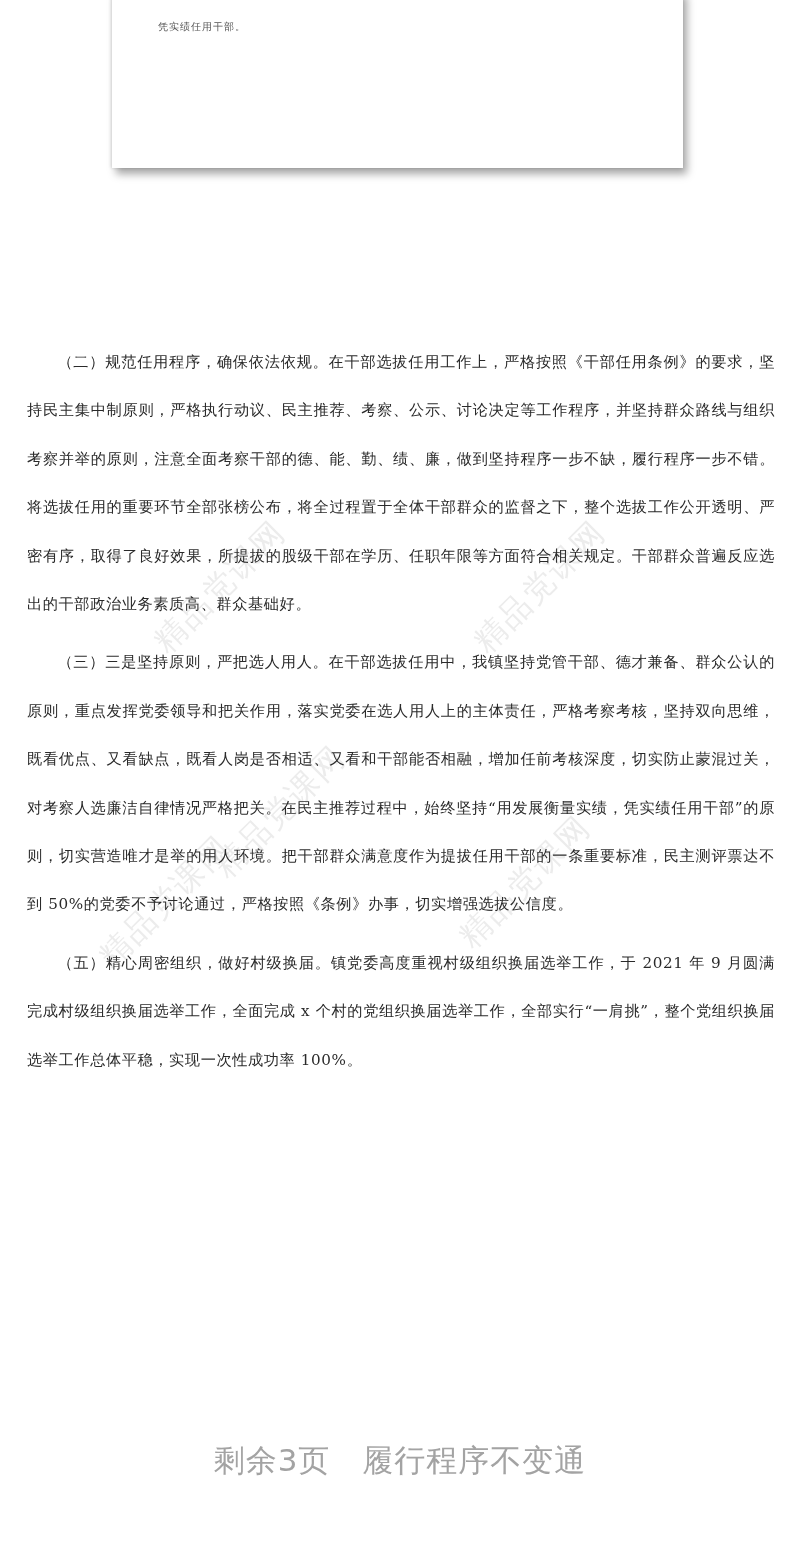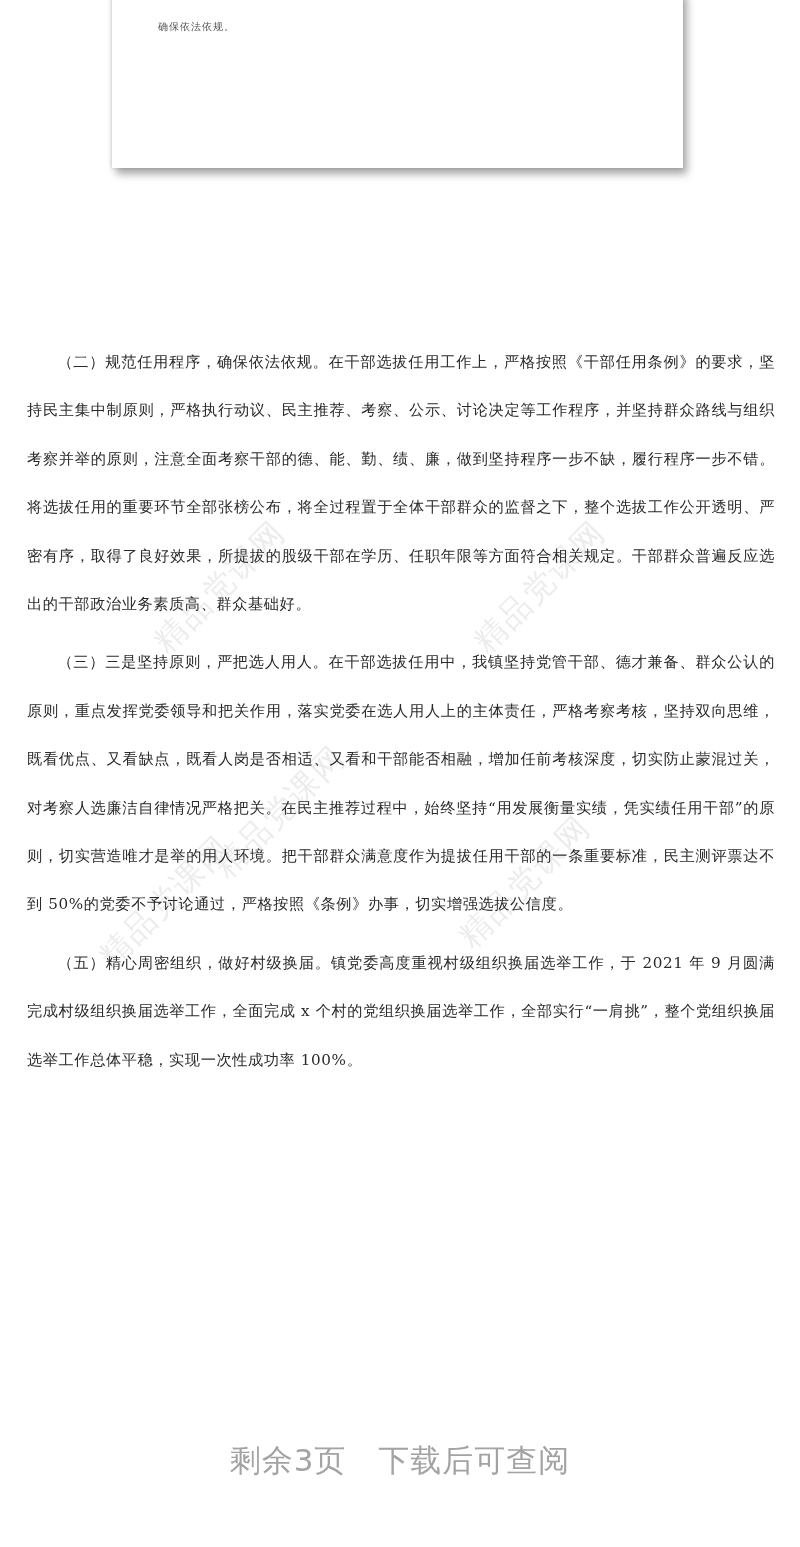--- a/index.html
+++ b/index.html
@@ -41,21 +41,21 @@
     color: #a3a3a3;
     letter-spacing: 1px;
   }
   .remaining .gap { display: inline-block; width: 32px; }
 </style>
 </head>
 <body>
 
 <div class="page-card">
 
-  <div class="card-text">确保依法依规。</div>
+  <div class="card-text">凭实绩任用干部。</div>
 </div>
 
 <div class="watermark" style="left:135px; top:565px;">精品党课网</div>
 <div class="watermark" style="left:455px; top:565px;">精品党课网</div>
 <div class="watermark" style="left:195px; top:790px;">精品党课网</div>
 <div class="watermark" style="left:440px; top:860px;">精品党课网</div>
 <div class="watermark" style="left:80px; top:880px;">精品党课网</div>
 
 <div class="content">
   <p class="para">
@@ -63,14 +63,14 @@
   </p>
   <p class="para">
     <span class="lead">（三）三是坚持原则，严把选人用人。</span><span>在干部选拔任用中，我镇坚持党管干部、德才兼备、群众公认的原则，重点发挥党委领导和把关作用，落实党委在选人用人上的主体责任，严格考察考核，坚持双向思维，既看优点、又看缺点，既看人岗是否相适、又看和干部能否相融，增加任前考核深度，切实防止蒙混过关，对考察人选廉洁自律情况严格把关。在民主推荐过程中，始终坚持“用发展衡量实绩，凭实绩任用干部”的原则，切实营造唯才是举的用人环境。把干部群众满意度作为提拔任用干部的一条重要标准，民主测评票达不到 50%的党委不予讨论通过，严格按照《条例》办事，切实增强选拔公信度。</span>
   </p>
   <p class="para">
     <span class="lead">（五）精心周密组织，做好村级换届。</span><span>镇党委高度重视村级组织换届选举工作，于 2021 年 9 月圆满完成村级组织换届选举工作，全面完成 x 个村的党组织换届选举工作，全部实行“一肩挑”，整个党组织换届选举工作总体平稳，实现一次性成功率 100%。</span>
   </p>
 </div>
 
 <div class="remaining">
-  <span>剩余3页</span><span class="gap"></span><span>下载后可查阅</span>
+  <span>剩余3页</span><span class="gap"></span><span>履行程序不变通</span>
 </div>
 
 </body></html>

